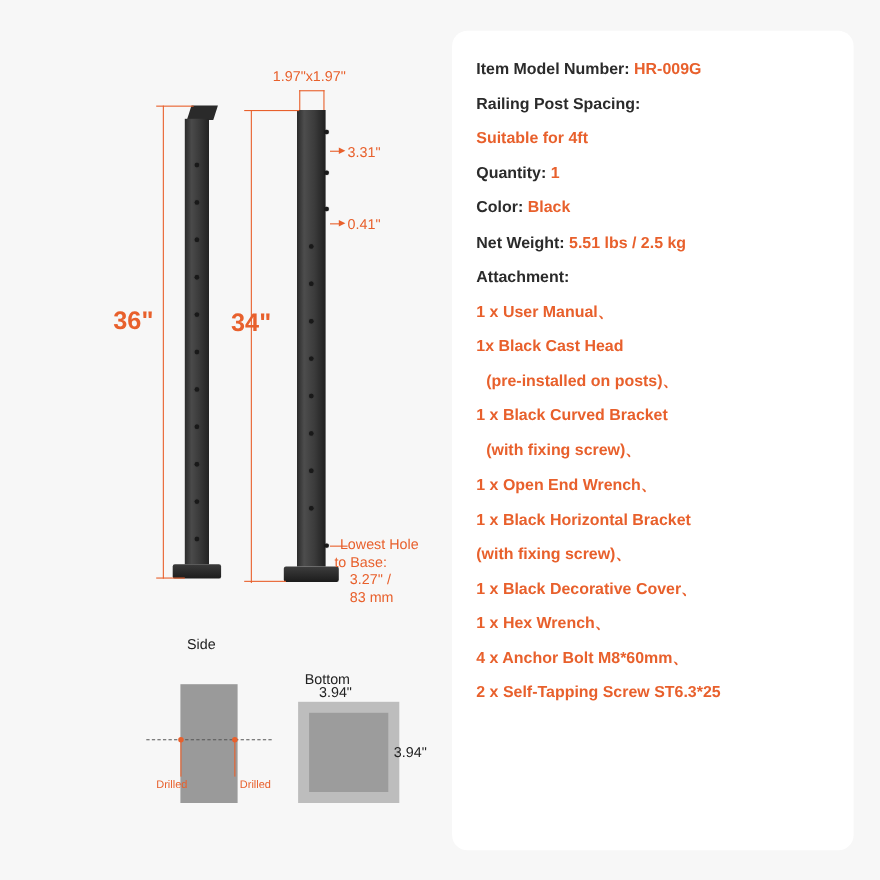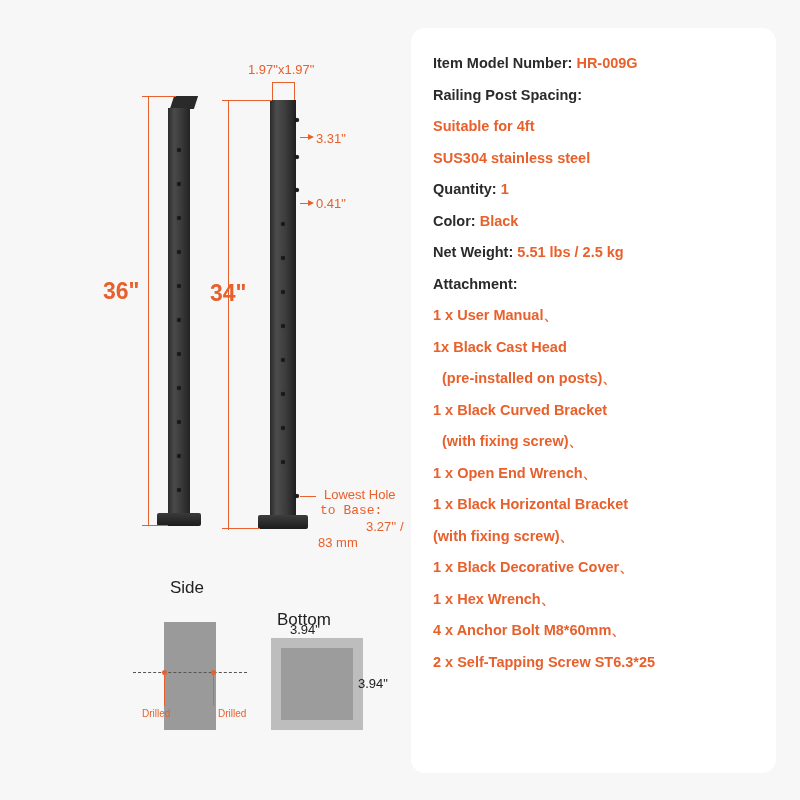--- a/index.html
+++ b/index.html
@@ -150,21 +150,21 @@
     position: absolute;
     left: 281px;
     top: 648px;
     width: 72px;
     height: 72px;
     background: #9c9c9c;
   }
   .view-label {
     position: absolute;
     color: #222;
-    font-size: 17px;
+    font-size: 13px;
   }
   .dash-h {
     position: absolute;
     height: 0;
     border-top: 1px dashed #555;
   }
   .dot {
     position: absolute;
     width: 5px; height: 5px;
     border-radius: 50%;
@@ -264,23 +264,23 @@
 
     <div class="tick" style="left:300px; top:137px;"></div>
     <div class="arrow-right" style="left:308px; top:134px;"></div>
     <div class="meas" style="left:316px; top:131px;">3.31"</div>
 
     <div class="tick" style="left:300px; top:203px;"></div>
     <div class="arrow-right" style="left:308px; top:200px;"></div>
     <div class="meas" style="left:316px; top:196px;">0.41"</div>
 
     <div class="line-h" style="left:300px; top:496px; width:16px;"></div>
-    <div class="meas" style="left:324px; top:487px;">Lowest Hole</div>
-    <div class="meas" style="left:320px; top:503px;font-family:Liberation Mono, monospace;">to Base:</div>
-    <div class="meas" style="left:318px; top:519px;margin-left:48px;">3.27'' /</div>
+    <div class="meas" style="left:309px; top:487px;">Lowest Hole</div>
+    <div class="meas" style="left:304px; top:503px;">to Base:</div>
+    <div class="meas" style="left:318px; top:519px;">3.27'' /</div>
     <div class="meas" style="left:318px; top:535px;">83 mm</div>
 
     <div class="view-label" style="left:170px; top:578px;">Side</div>
     <div class="side-shape"></div>
     <div class="dash-h" style="left:133px; top:672px; width:114px;"></div>
     <div class="dot" style="left:162px; top:670px;"></div>
     <div class="dot" style="left:211px; top:670px;"></div>
     <div class="line-v" style="left:164px; top:674px; height:32px;"></div>
     <div class="line-v" style="left:213px; top:674px; height:32px;"></div>
     <div class="drill-label" style="left:142px; top:708px;">Drilled</div>
@@ -293,21 +293,20 @@
     <div class="meas black" style="left:358px; top:676px;">3.94"</div>
   </div>
 
   <div class="card">
     <div class="card-inner">
       <div class="spec-line">
         <span>Item Model Number: </span><span class="val">HR-009G</span>
       </div>
       <div class="spec-line">Railing Post Spacing:</div>
       <div class="spec-line orange">Suitable for 4ft</div>
-      <div class="spec-line orange">SUS304 stainless steel</div>
       <div class="spec-line">
         <span>Quantity: </span><span class="val">1</span>
       </div>
       <div class="spec-line">
         <span>Color: </span><span class="val">Black</span>
       </div>
       <div class="spec-line">
         <span>Net Weight: </span><span class="val">5.51 lbs / 2.5 kg</span>
       </div>
       <div class="spec-line">Attachment:</div>

